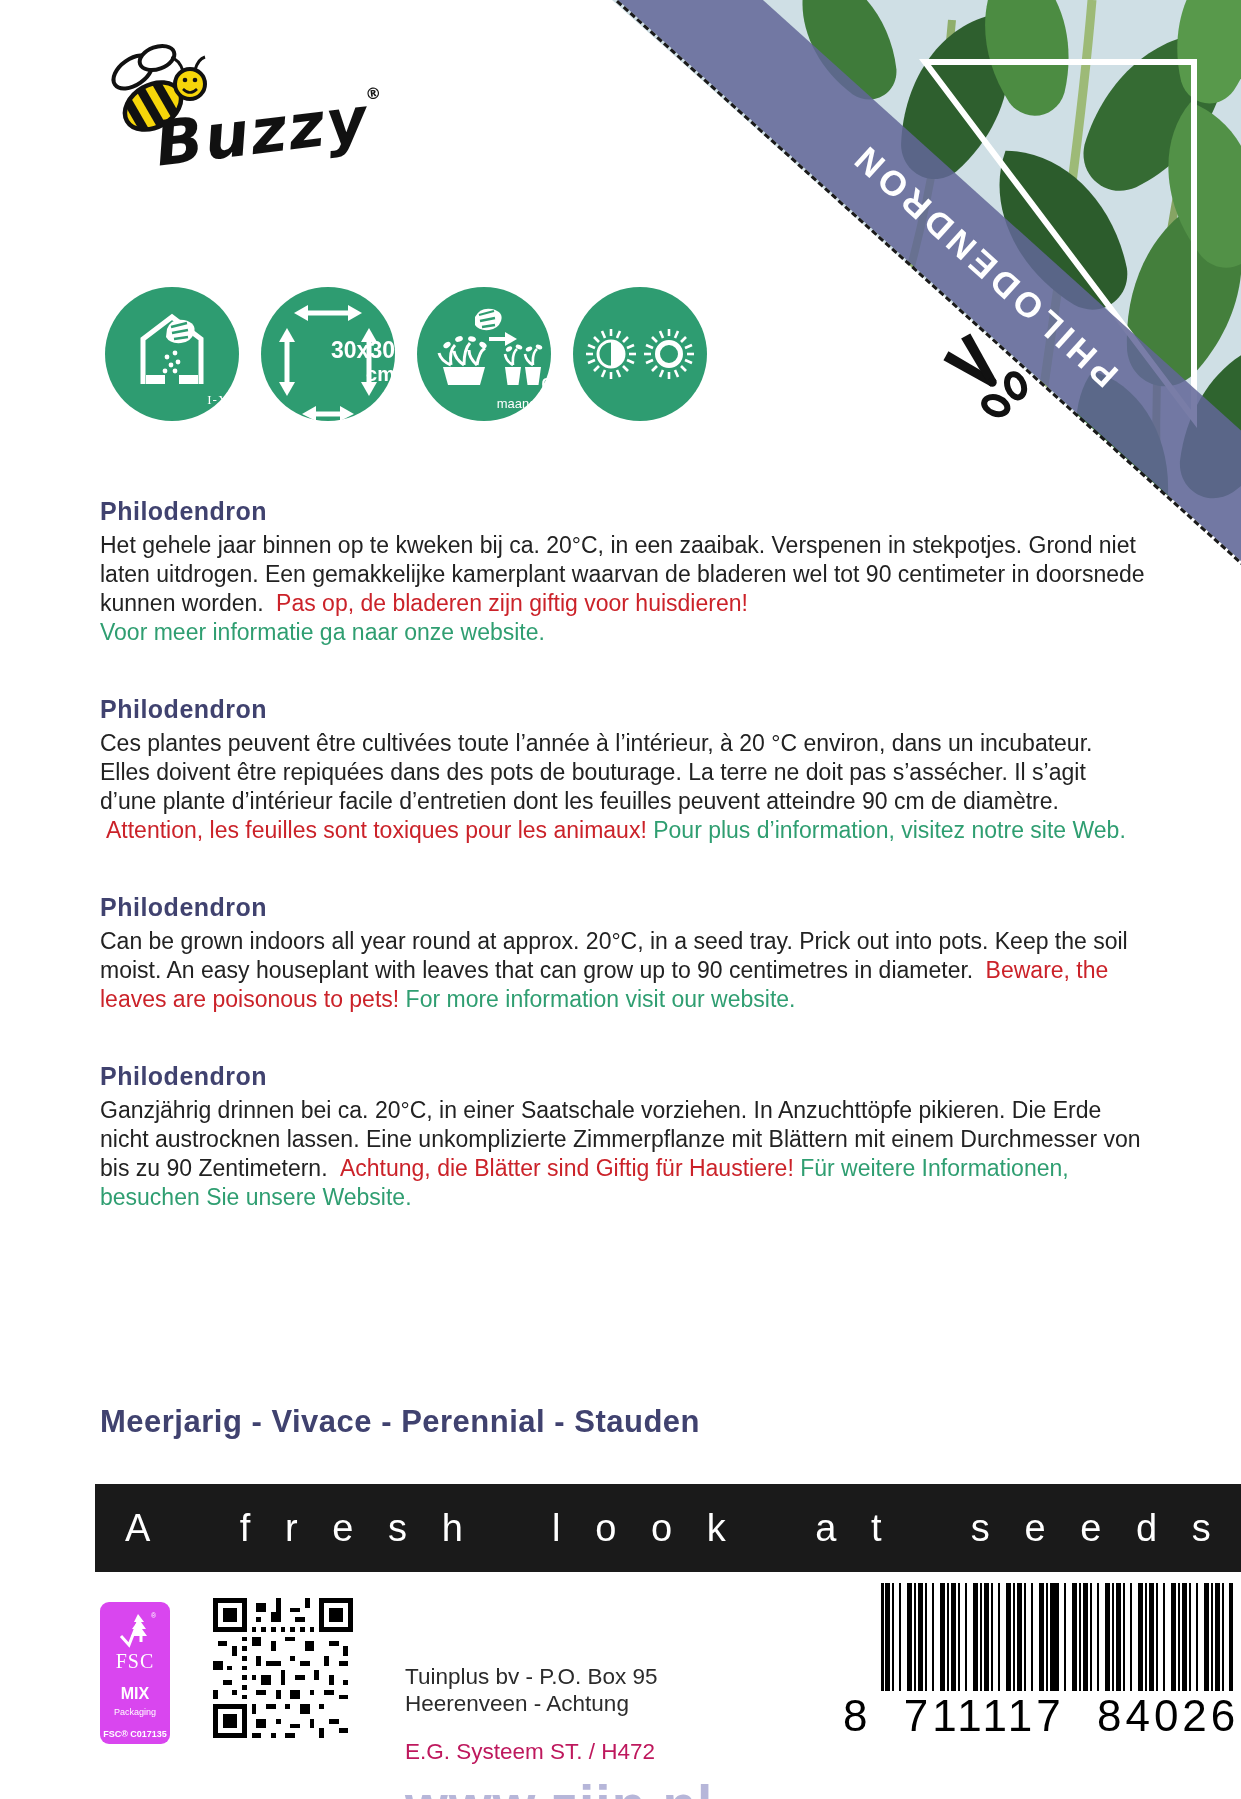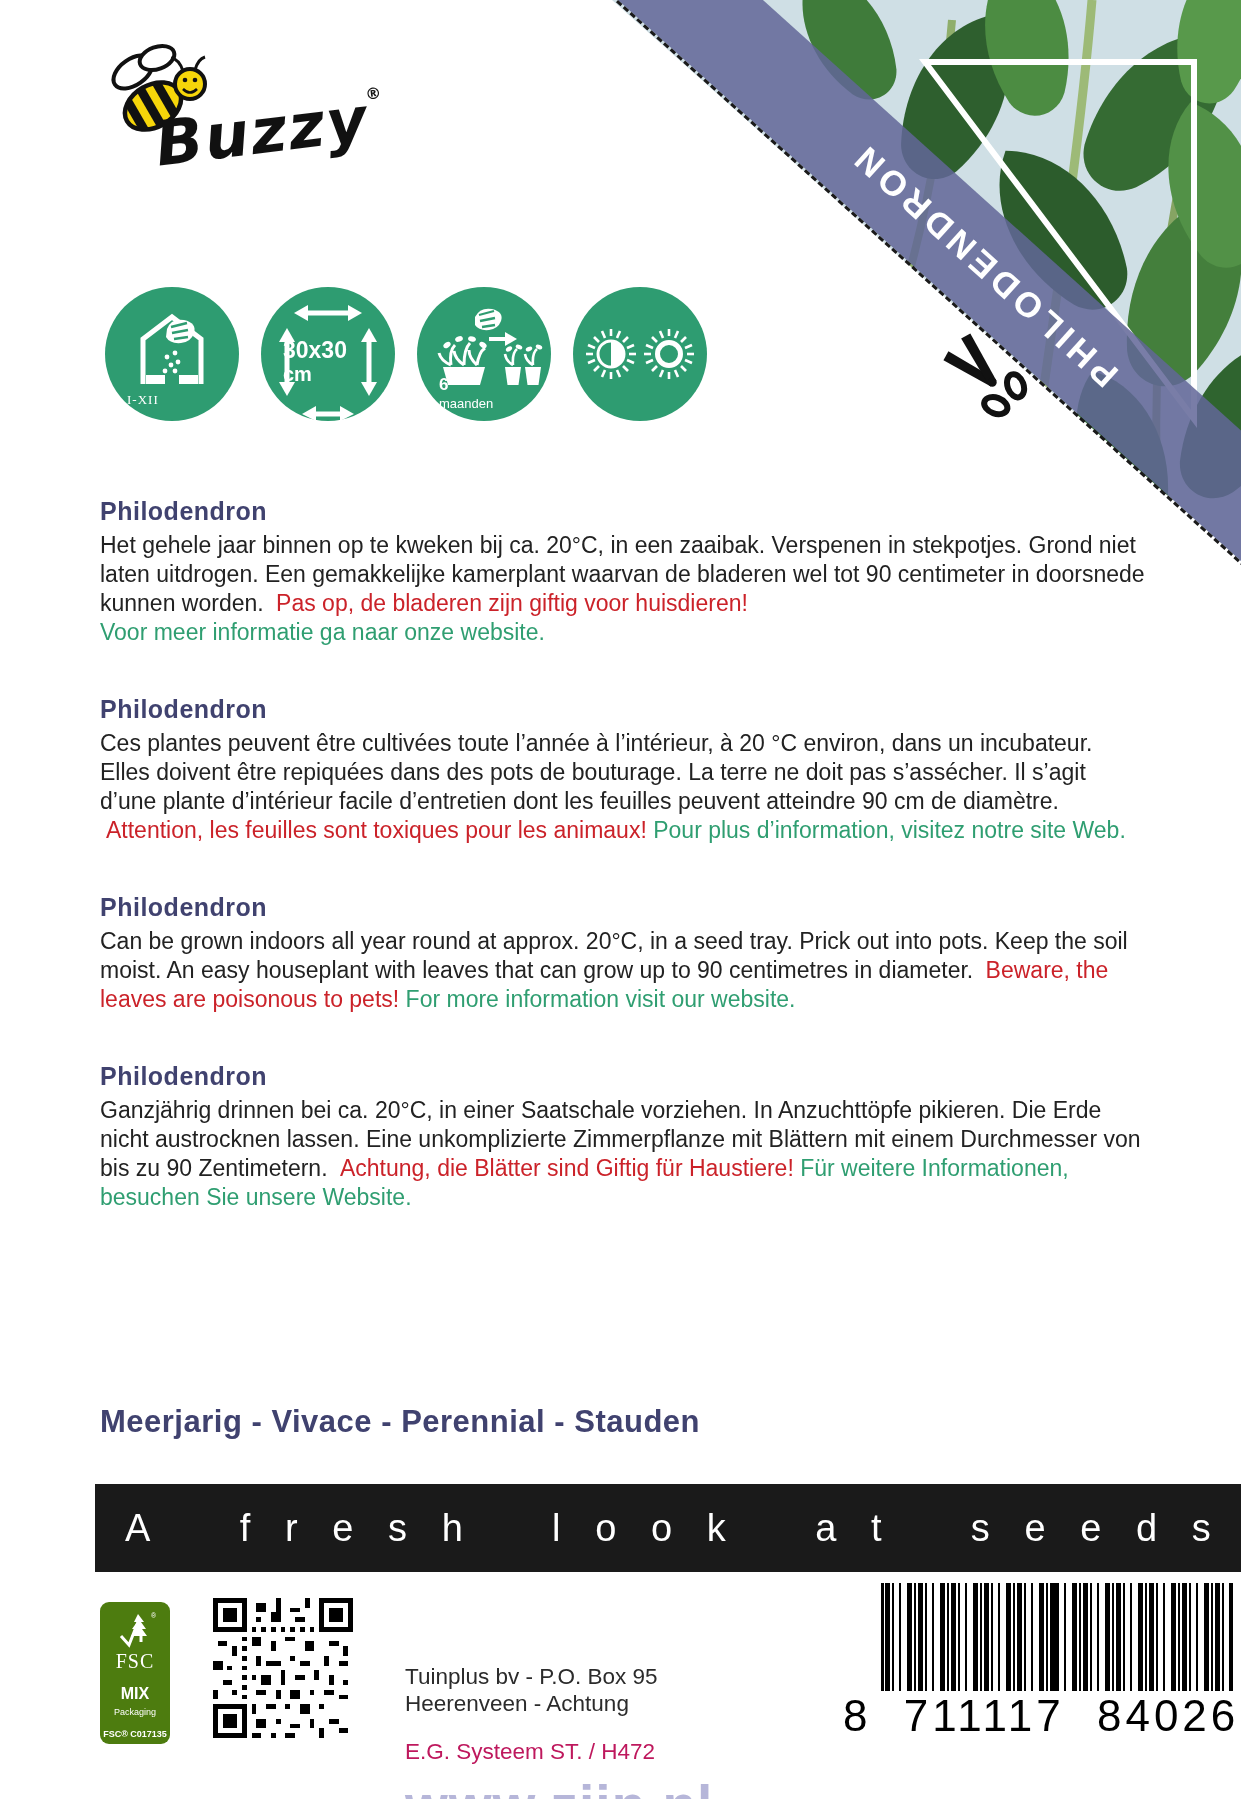--- a/index.html
+++ b/index.html
@@ -25,21 +25,21 @@
   .cutline{position:absolute;left:618px;top:0;width:900px;height:0;
            border-top:3px dashed #1a1a1a;transform-origin:left top;
            transform:rotate(42deg);z-index:3;}
   .scissors{position:absolute;left:938px;top:328px;width:100px;height:100px;
             transform:rotate(225deg);z-index:4;}
 
   
   .icons{position:absolute;left:105px;top:287px;display:flex;gap:22px;z-index:5;}
   .icon{width:134px;height:134px;position:relative;}
   .icon svg{position:absolute;inset:0;}
-  .icon .lbl{position:absolute;left:0;width:100%;text-align:left;color:#fff;padding-left:22px;}
+  .icon .lbl{position:absolute;left:0;width:100%;text-align:right;color:#fff;}
   .lbl-sow{bottom:13px;font-family:"Liberation Serif",serif;font-size:13px;letter-spacing:1px;}
   .lbl-size1{top:50px;font-size:23px;font-weight:bold;}
   .lbl-size2{top:76px;font-size:20px;font-weight:bold;}
   .lbl-m1{bottom:26px;font-size:17px;font-weight:bold;}
   .lbl-m2{bottom:10px;font-size:13px;}
 
   
   .sections{position:absolute;left:100px;top:497px;width:1045px;z-index:5;}
   .sec{margin-bottom:48px;}
   .sec h2{margin:0 0 5px 0;font-size:25px;font-weight:bold;color:#40426f;letter-spacing:.5px;}
@@ -53,21 +53,21 @@
              color:#40426f;letter-spacing:.5px;z-index:5;}
 
   
   .banner{position:absolute;left:95px;top:1484px;width:1146px;height:88px;background:#1a1a1a;
           display:flex;align-items:center;z-index:5;}
   #tagline{display:flex;justify-content:space-between;flex:1;padding:0 30px;
            color:#fff;font-size:38px;font-weight:normal;}
   #tagline .sp{width:20px;}
 
   
-  .fsc{position:absolute;left:100px;top:1602px;width:70px;height:142px;background:#4d7c0f;
+  .fsc{position:absolute;left:100px;top:1602px;width:70px;height:142px;background:#d946ef;
        border-radius:9px;color:#fff;text-align:center;z-index:5;
        display:flex;flex-direction:column;align-items:center;}
   .fsc svg{margin-top:8px;}
   .fsc-title{font-family:"Liberation Serif",serif;font-size:20px;letter-spacing:1px;margin-top:0px;}
   .fsc-mix{font-size:16px;font-weight:bold;margin-top:12px;}
   .fsc-pack{font-size:9px;margin-top:4px;}
   .fsc-code{font-size:9px;font-weight:bold;margin-top:12px;}
 
   .qr{position:absolute;left:213px;top:1598px;width:140px;height:140px;z-index:5;}
 

